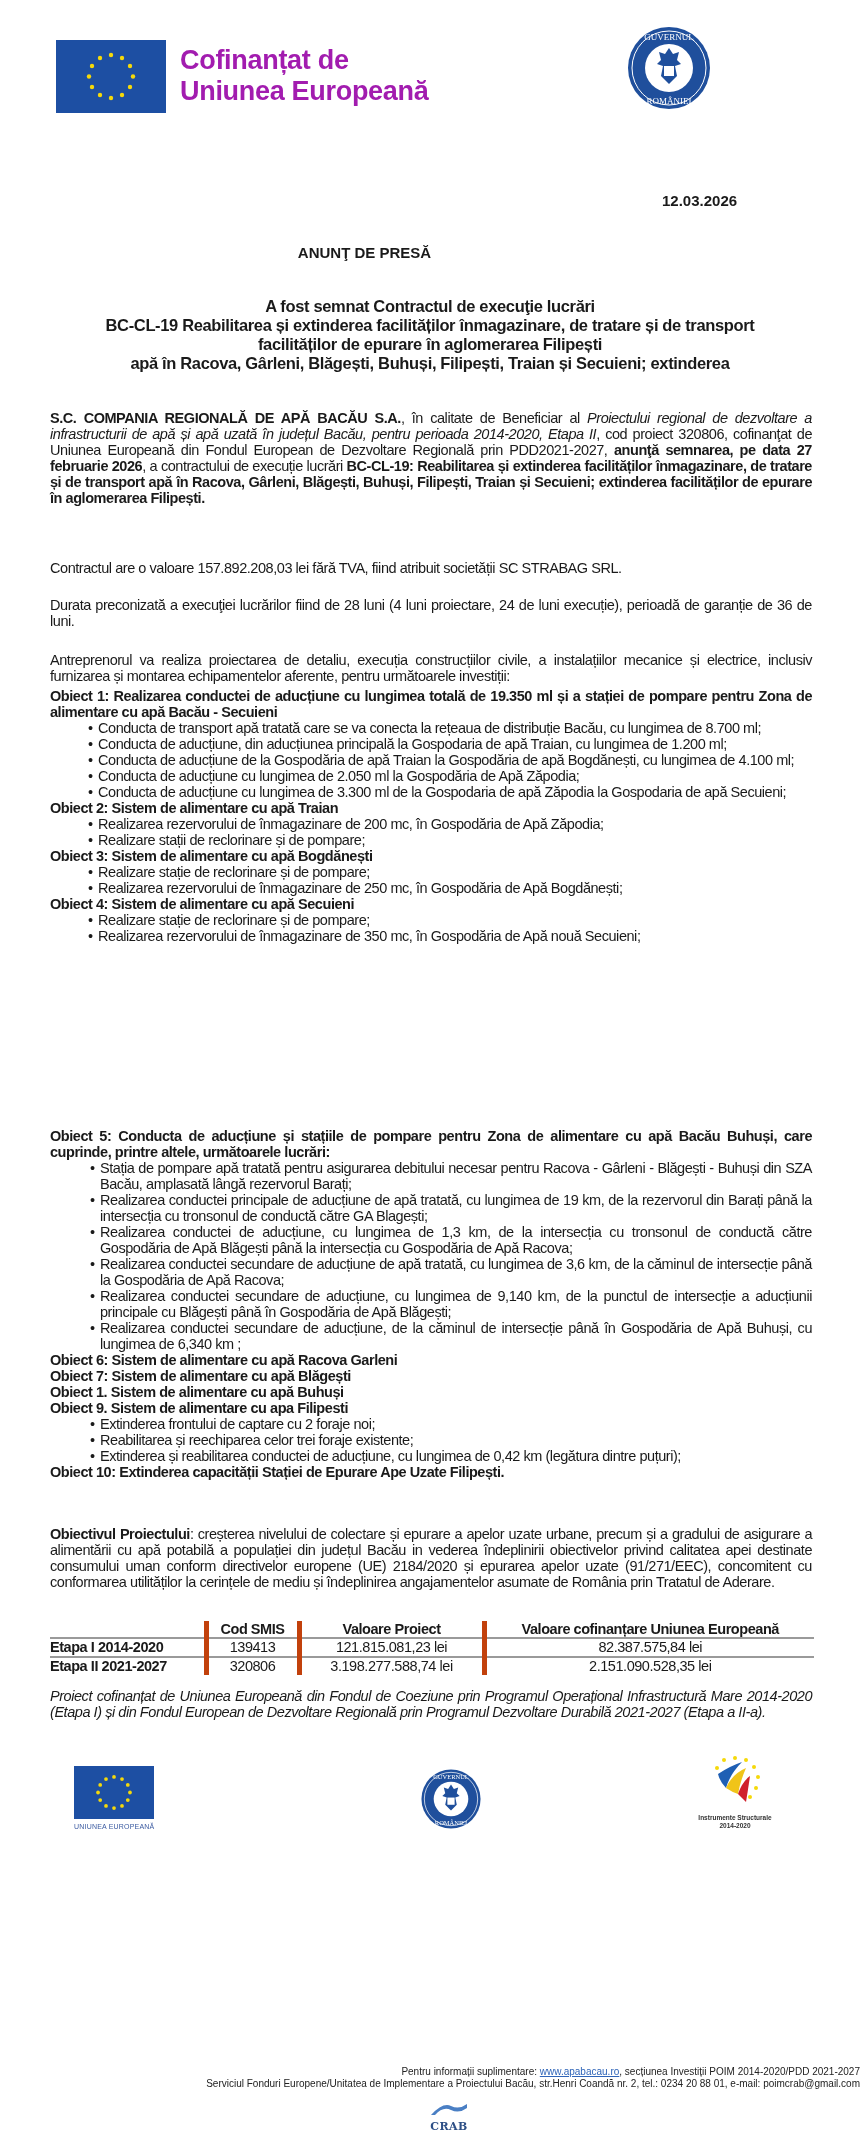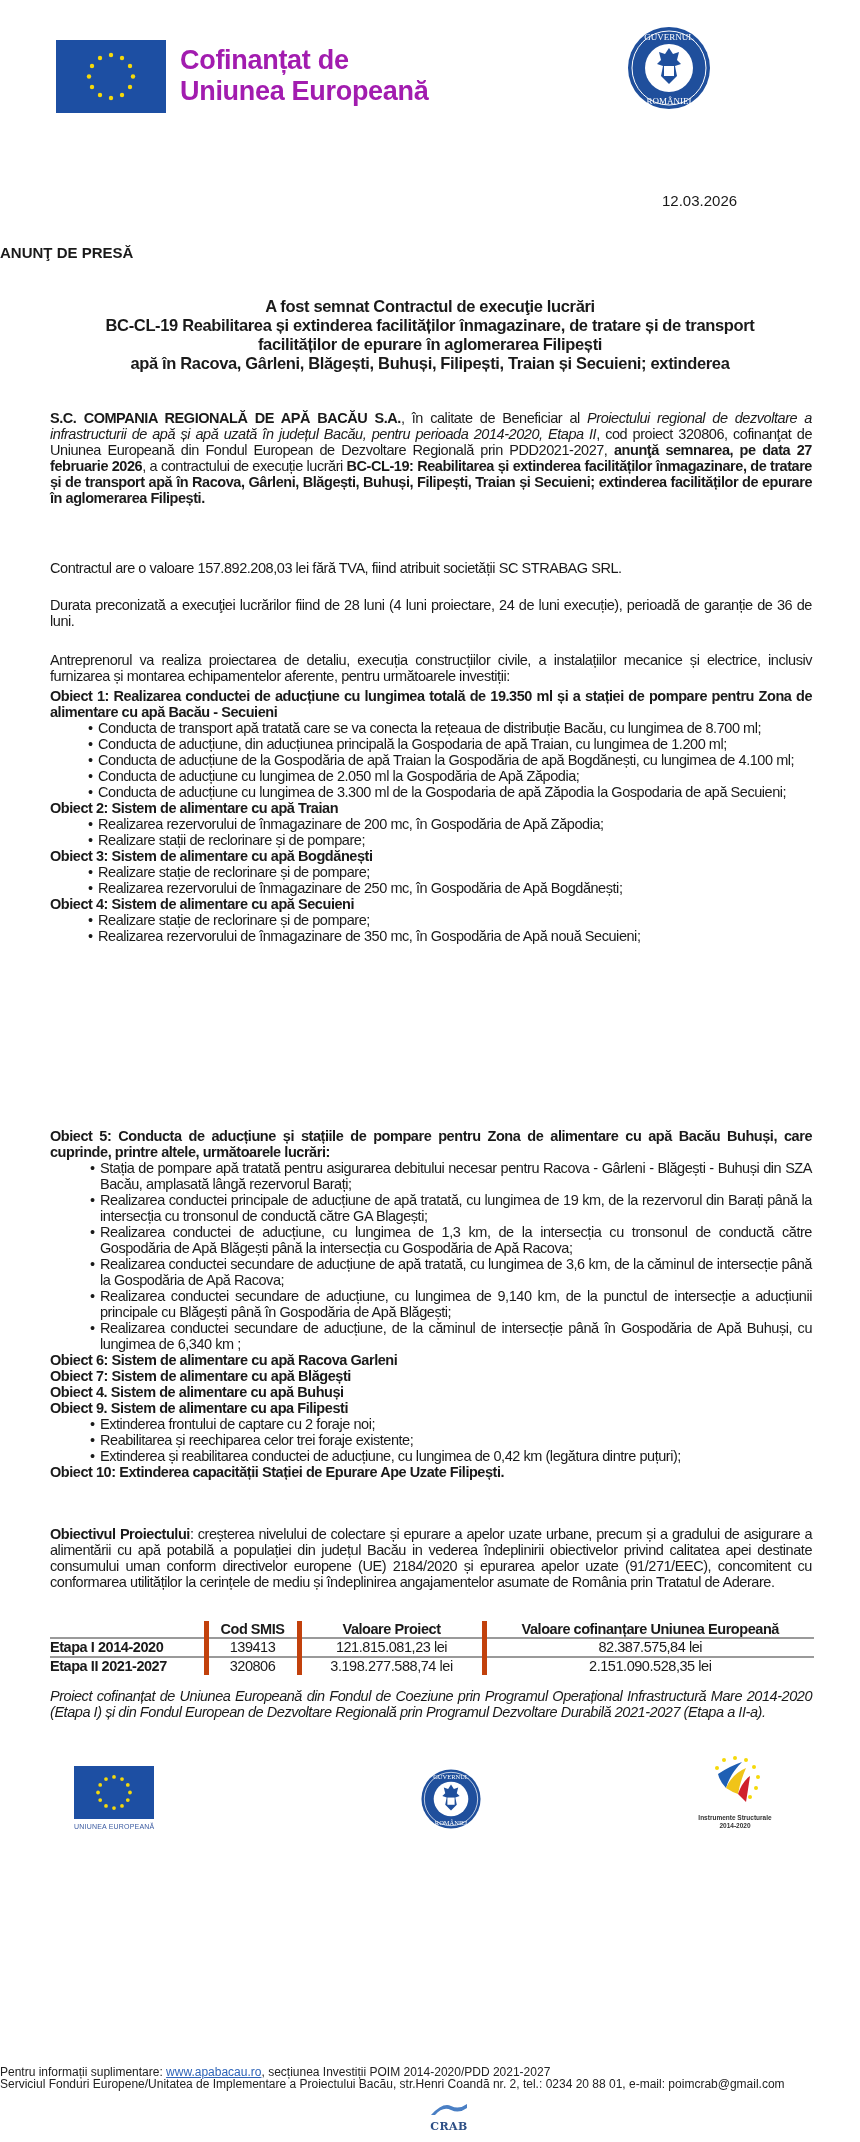--- a/index.html
+++ b/index.html
@@ -6,22 +6,22 @@
   body { width:860px; height:2142px; position:relative; overflow:hidden; color:#1a1a1a;
          font-family:"Liberation Sans", sans-serif; }
   .abs { position:absolute; }
 
   
   .eu-flag { background:#1d4fa3; }
   .eu-flag svg { display:block; width:100%; height:100%; }
   .cof-text { color:#a21caf; font-weight:bold; font-size:27px; line-height:31px; letter-spacing:-0.3px; }
   .seal svg { display:block; }
 
-  .date { font-weight:normal; font-size:15px; }
-  .press-title { font-weight:bold; font-size:15px; width:729px; text-align:left; }
+  .date { font-weight:bold; font-size:15px; }
+  .press-title { font-weight:bold; font-size:15px; width:729px; text-align:center; }
   .headline { font-weight:bold; font-size:16.5px; line-height:19px; width:760px; left:50px; text-align:center; letter-spacing:-0.35px; }
 
   .body-block { left:50px; width:762px; font-size:14.5px; line-height:16px; letter-spacing:-0.45px; text-align:justify; }
   .body-block p { margin:0; }
   .b { font-weight:bold; }
   .i { font-style:italic; }
 
   .obj-title { font-weight:bold; }
   ul.bul { list-style:none; margin:0; padding:0 0 0 40px; }
   ul.bul li { position:relative; padding-left:8px; }
@@ -30,21 +30,21 @@
 
   
   table.fin { border-collapse:collapse; font-size:14.5px; letter-spacing:-0.45px; }
   table.fin th { font-weight:bold; text-align:center; padding:0 4px; height:16px; line-height:16px; }
   table.fin td { text-align:center; padding:0 4px; height:17px; line-height:17px; }
   table.fin td.lbl { text-align:left; font-weight:bold; padding-left:0; }
   table.fin .vl { border-left:5px solid #c2410c; }
   table.fin tr.r1 td, table.fin tr.r2 td { border-top:2px solid #9a9a9a; }
 
   .foot-note { font-style:italic; }
-  .footer { width:860px; text-align:left; font-size:12px; line-height:12px; color:#222; }
+  .footer { width:860px; text-align:right; font-size:10px; line-height:12px; color:#222; }
   .footer a { color:#2e64b8; text-decoration:underline; }
   .is-caption { font-size:6.5px; font-weight:bold; color:#333; text-align:center; line-height:8px; width:90px; }
   .eu-caption { font-size:7px; color:#3a5aa0; letter-spacing:0.2px; }
   .crab { font-family:"DejaVu Serif", serif; font-weight:bold; color:#2d4f86; font-size:11px; letter-spacing:0.5px; }
 </style>
 </head>
 <body>
 
 <div class="abs eu-flag" style="left:56px;top:40px;width:110px;height:73px;">
   <svg viewBox="0 0 110 73">
@@ -142,21 +142,21 @@
       <li>Stația de pompare apă tratată pentru asigurarea debitului necesar pentru Racova - Gârleni - Blăgești - Buhuși din SZA Bacău, amplasată lângă rezervorul Barați;</li>
       <li>Realizarea conductei principale de aducțiune de apă tratată, cu lungimea de 19 km, de la rezervorul din Barați până la intersecția cu tronsonul de conductă către GA Blagești;</li>
       <li>Realizarea conductei de aducțiune, cu lungimea de 1,3 km, de la intersecția cu tronsonul de conductă către Gospodăria de Apă Blăgești până la intersecția cu  Gospodăria de Apă Racova;</li>
       <li>Realizarea conductei secundare de aducțiune de apă tratată, cu lungimea de 3,6 km, de la căminul de intersecție până la Gospodăria de Apă Racova;</li>
       <li>Realizarea conductei secundare de aducțiune, cu lungimea de 9,140 km, de la punctul de intersecție a aducțiunii principale cu Blăgești până în Gospodăria de Apă Blăgești;</li>
       <li>Realizarea conductei secundare de aducțiune, de la căminul de intersecție până în Gospodăria de Apă Buhuși, cu lungimea de 6,340 km ;</li>
     </ul>
   </div>
   <div class="obj-title">Obiect 6: Sistem de alimentare cu apă Racova Garleni</div>
   <div class="obj-title">Obiect 7: Sistem de alimentare cu apă Blăgești</div>
-  <div class="obj-title">Obiect 4. Sistem de alimentare cu apă Buhuși</div>
+  <div class="obj-title">Obiect 1. Sistem de alimentare cu apă Buhuși</div>
   <div>
     <div class="obj-title">Obiect 9. Sistem de alimentare cu apa Filipesti</div>
     <ul class="bul deep">
       <li>Extinderea frontului de captare cu 2 foraje noi;</li>
       <li>Reabilitarea și reechiparea celor trei foraje existente;</li>
       <li>Extinderea și reabilitarea conductei de aducțiune, cu lungimea de 0,42 km (legătura dintre puțuri);</li>
     </ul>
   </div>
   <div class="obj-title">Obiect 10: Extinderea capacității Stației de Epurare Ape Uzate Filipești.</div>
 </div>

